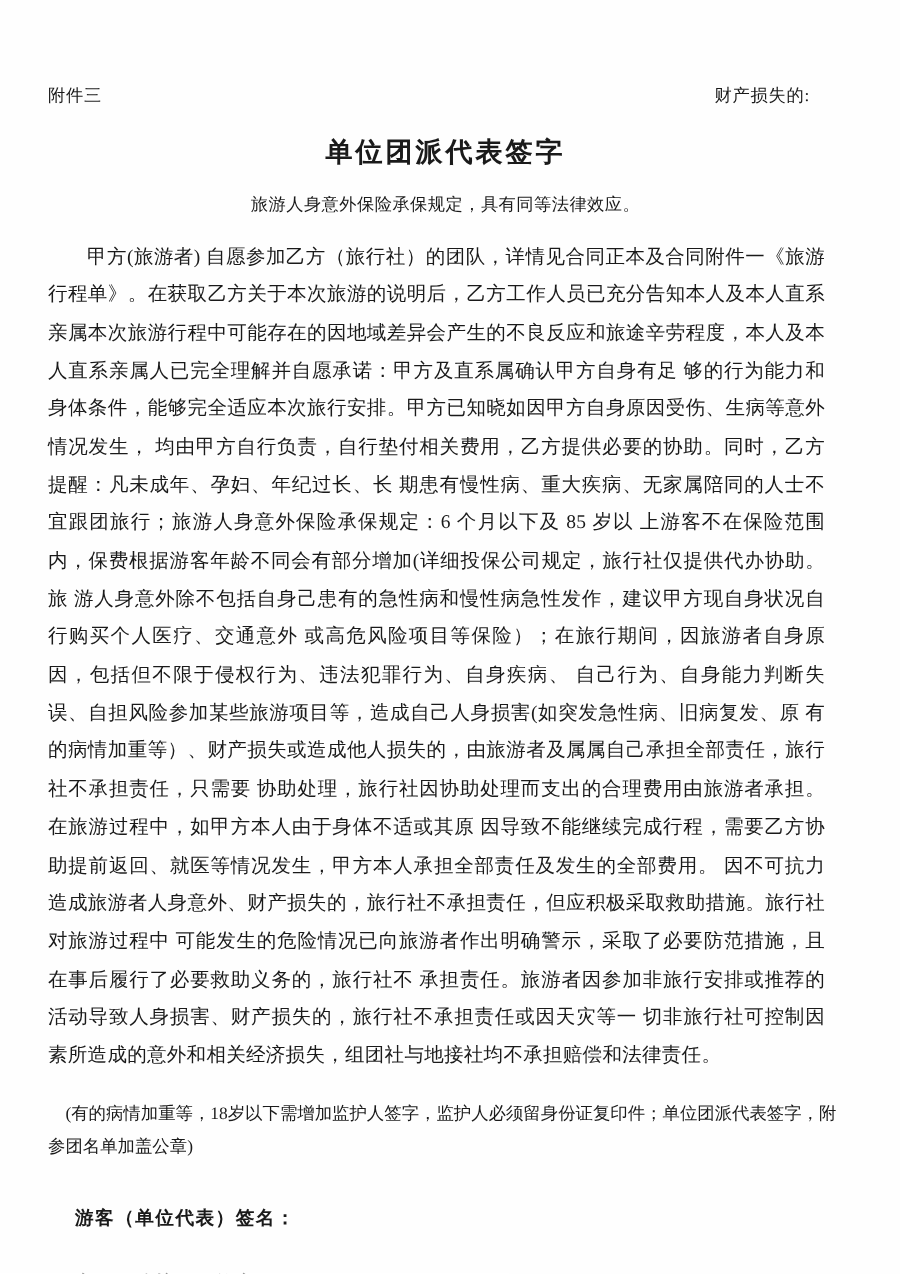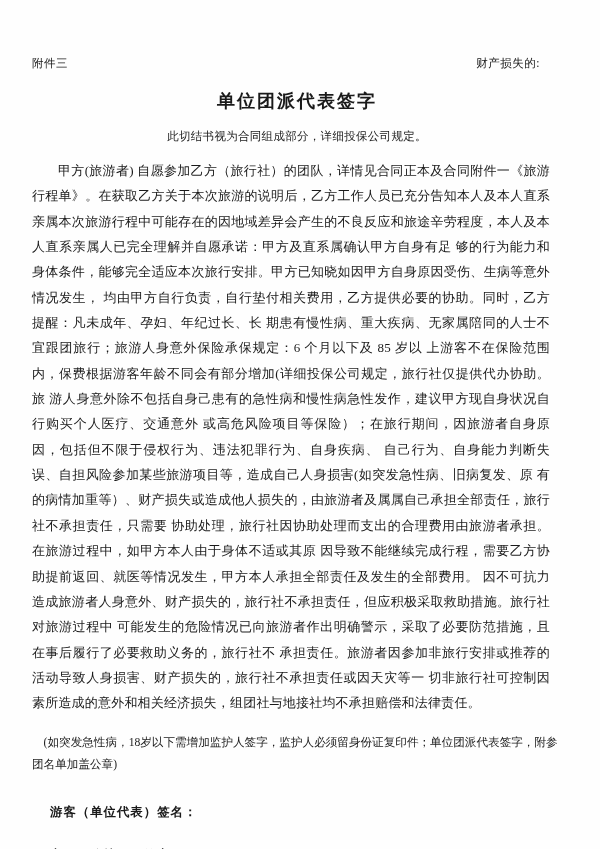--- a/index.html
+++ b/index.html
@@ -95,26 +95,26 @@
 
 <div class="page">
 
   <div class="header-row">
     <div class="header-left">附件三</div>
     <div class="header-right">财产损失的:</div>
   </div>
 
   <div class="doc-title">单位团派代表签字</div>
 
-  <div class="legal-note">此切结书视为合同组成部分，详细投保公司规定。</div>
+  <div class="legal-note">旅游人身意外保险承保规定，具有同等法律效应。</div>
 
   <p class="body-text indent">甲方(旅游者) 自愿参加乙方（旅行社）的团队，详情见合同正本及合同附件一《旅游行程单》。在获取乙方关于本次旅游的说明后，乙方工作人员已充分告知本人及本人直系亲属本次旅游行程中可能存在的因地域差异会产生的不良反应和旅途辛劳程度，本人及本人直系亲属人已完全理解并自愿承诺：甲方及直系属确认甲方自身有足 够的行为能力和身体条件，能够完全适应本次旅行安排。甲方已知晓如因甲方自身原因受伤、生病等意外情况发生， 均由甲方自行负责，自行垫付相关费用，乙方提供必要的协助。同时，乙方提醒：凡未成年、孕妇、年纪过长、长 期患有慢性病、重大疾病、无家属陪同的人士不宜跟团旅行；旅游人身意外保险承保规定：6 个月以下及 85 岁以 上游客不在保险范围内，保费根据游客年龄不同会有部分增加(详细投保公司规定，旅行社仅提供代办协助。旅 游人身意外除不包括自身己患有的急性病和慢性病急性发作，建议甲方现自身状况自行购买个人医疗、交通意外 或高危风险项目等保险）；在旅行期间，因旅游者自身原因，包括但不限于侵权行为、违法犯罪行为、自身疾病、 自己行为、自身能力判断失误、自担风险参加某些旅游项目等，造成自己人身损害(如突发急性病、旧病复发、原 有的病情加重等）、财产损失或造成他人损失的，由旅游者及属属自己承担全部责任，旅行社不承担责任，只需要 协助处理，旅行社因协助处理而支出的合理费用由旅游者承担。在旅游过程中，如甲方本人由于身体不适或其原 因导致不能继续完成行程，需要乙方协助提前返回、就医等情况发生，甲方本人承担全部责任及发生的全部费用。 因不可抗力造成旅游者人身意外、财产损失的，旅行社不承担责任，但应积极采取救助措施。旅行社对旅游过程中 可能发生的危险情况已向旅游者作出明确警示，采取了必要防范措施，且在事后履行了必要救助义务的，旅行社不 承担责任。旅游者因参加非旅行安排或推荐的活动导致人身损害、财产损失的，旅行社不承担责任或因天灾等一 切非旅行社可控制因素所造成的意外和相关经济损失，组团社与地接社均不承担赔偿和法律责任。</p>
 
   <div class="note-line">
-    <span>(如突发急性病，</span><b>18</b><span>岁以下需增加监护人签字，监护人必须留身份证复印件；单位团派代表签字，附参团名单加盖公章)</span>
+    <span>(有的病情加重等，</span><b>18</b><span>岁以下需增加监护人签字，监护人必须留身份证复印件；单位团派代表签字，附参团名单加盖公章)</span>
   </div>
 
 
   <div class="sign-block">
     <div class="sign-line">游客（单位代表）签名：</div>
     <div class="sign-line">家属（监护人）签字：</div>
     <div class="sign-line last">自身疾病：</div>
   </div>
 
 </div>

